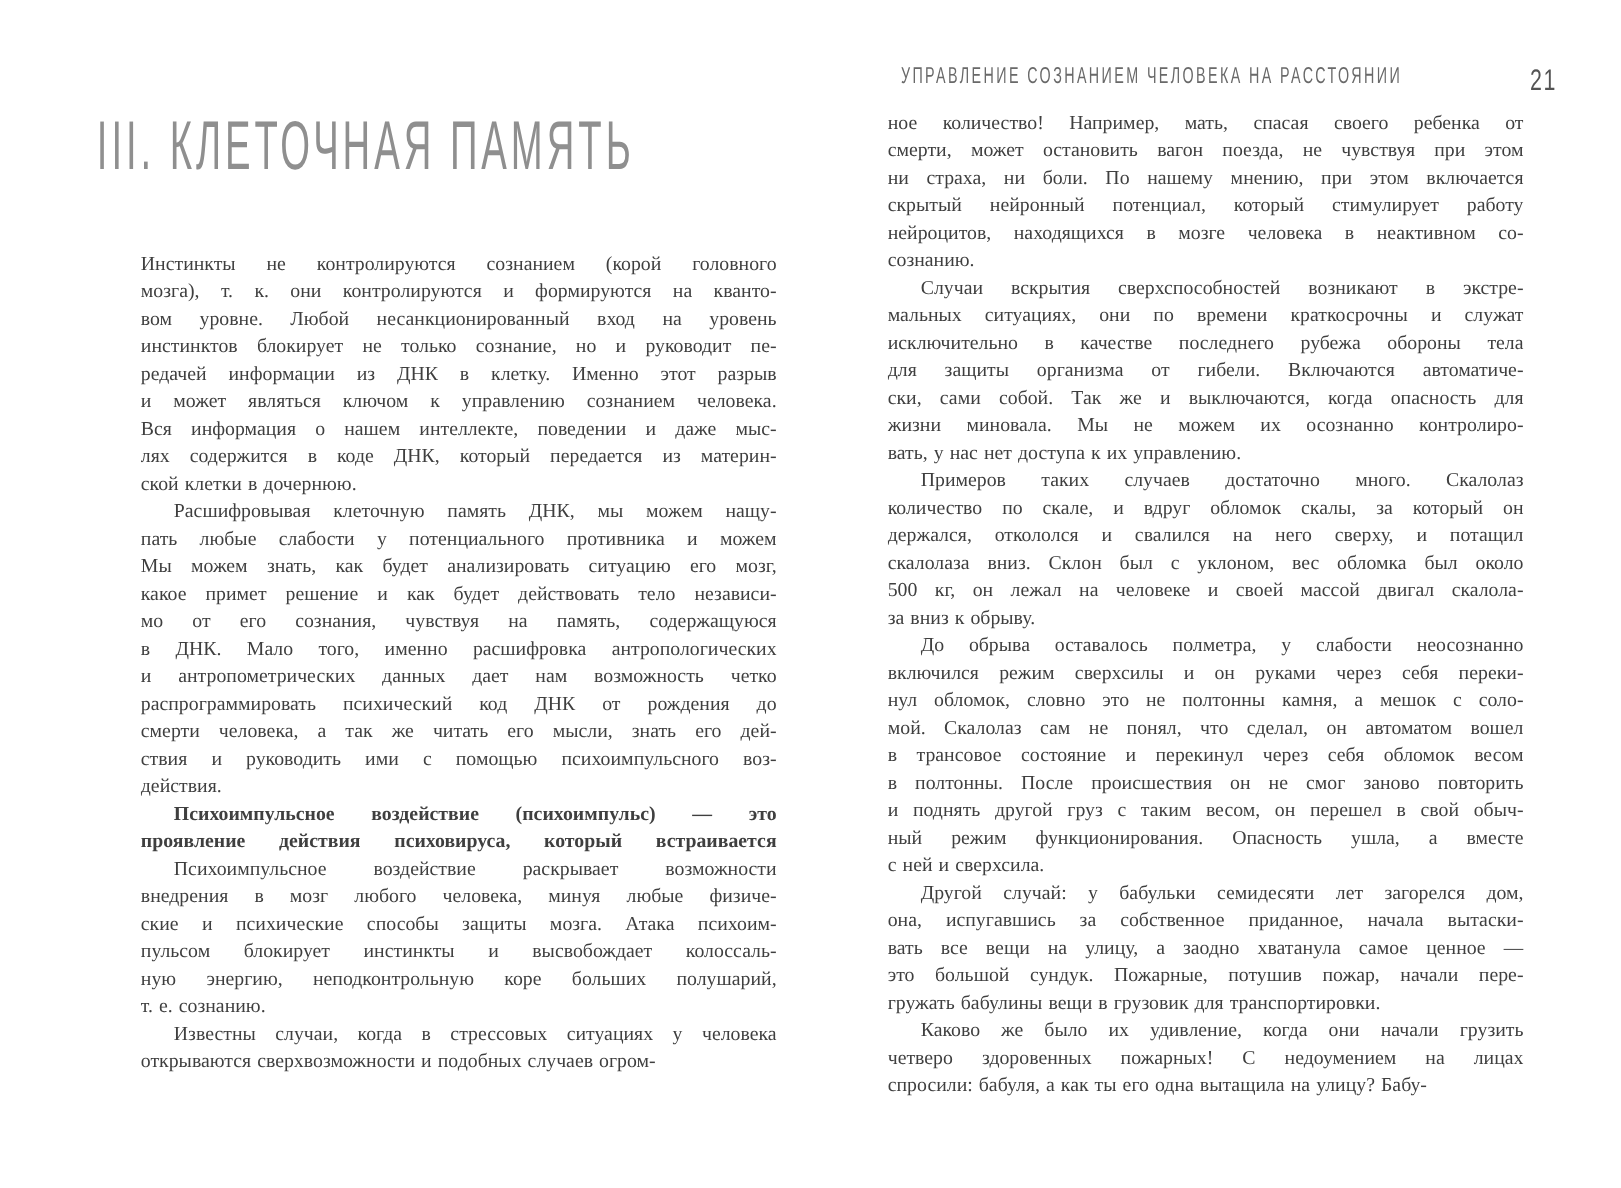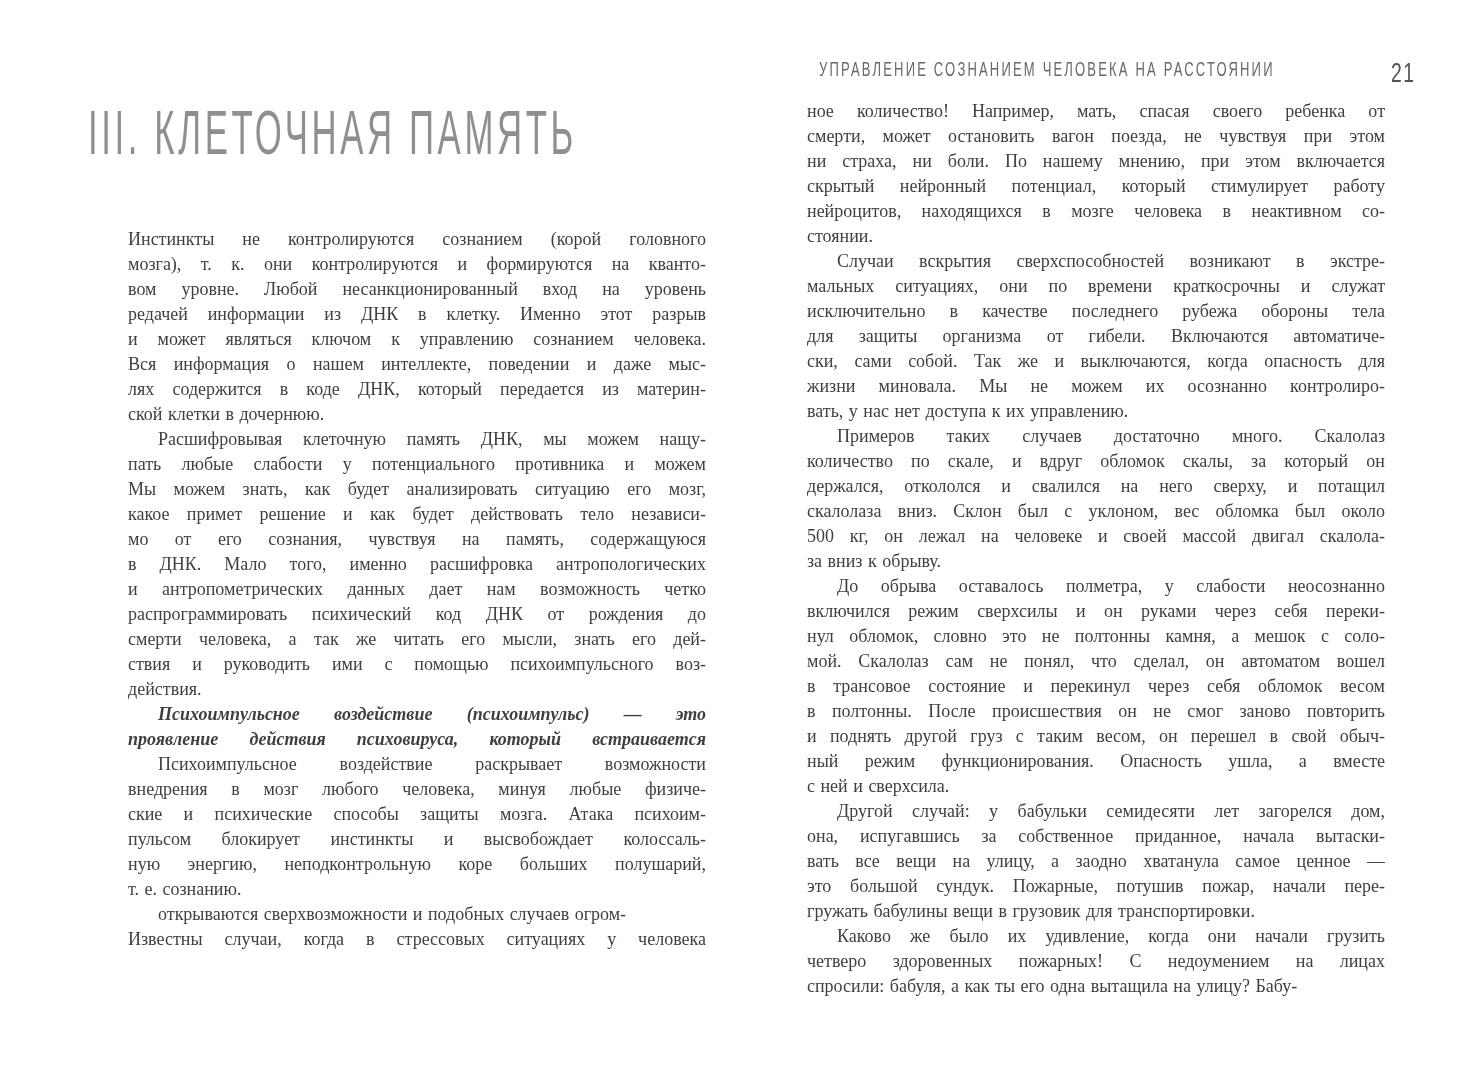--- a/index.html
+++ b/index.html
@@ -63,21 +63,21 @@
   }
 
   .text-column {
     position: absolute;
     font-size: 18px;
   }
   .column-left  { left: 88px;  top: 227px; width: 578px; margin-left: 40px; }
   .column-right { left: 807px; top: 99px;  width: 578px; }
 
   .para { }
-  .para.bold-italic { font-weight: bold; font-style: italic; }
+  .para.bold-italic { font-weight: bold; }
   .para.indent .line:first-child { text-indent: 30px; }
 
   .line {
     height: 25px;
     line-height: 25px;
     text-align: justify;
     text-align-last: justify;
     overflow: hidden;
     word-spacing: 1px;
   }
@@ -89,20 +89,21 @@
 <div class="book-spread">
 
   <div>
     <div class="condensed chapter-title">III. КЛЕТОЧНАЯ ПАМЯТЬ</div>
 
     <div class="text-column column-left">
         <div class="para">
           <div class="line">Инстинкты не контролируются сознанием (корой головного</div>
           <div class="line">мозга), т. к. они контролируются и формируются на кванто-</div>
           <div class="line">вом уровне. Любой несанкционированный вход на уровень</div>
+          <div class="line">инстинктов блокирует не только сознание, но и руководит пе-</div>
           <div class="line">редачей информации из ДНК в клетку. Именно этот разрыв</div>
           <div class="line">и может являться ключом к управлению сознанием человека.</div>
           <div class="line">Вся информация о нашем интеллекте, поведении и даже мыс-</div>
           <div class="line">лях содержится в коде ДНК, который передается из материн-</div>
           <div class="line last-line">ской клетки в дочернюю.</div>
         </div>
         <div class="para indent">
           <div class="line">Расшифровывая клеточную память ДНК, мы можем нащу-</div>
           <div class="line">пать любые слабости у потенциального противника и можем</div>
           <div class="line">Мы можем знать, как будет анализировать ситуацию его мозг,</div>
@@ -121,39 +122,39 @@
         </div>
         <div class="para indent">
           <div class="line">Психоимпульсное воздействие раскрывает возможности</div>
           <div class="line">внедрения в мозг любого человека, минуя любые физиче-</div>
           <div class="line">ские и психические способы защиты мозга. Атака психоим-</div>
           <div class="line">пульсом блокирует инстинкты и высвобождает колоссаль-</div>
           <div class="line">ную энергию, неподконтрольную коре больших полушарий,</div>
           <div class="line last-line">т. е. сознанию.</div>
         </div>
         <div class="para indent">
+          <div class="line">Известны случаи, когда в стрессовых ситуациях у человека</div>
           <div class="line last-line">открываются сверхвозможности и подобных случаев огром-</div>
-          <div class="line">Известны случаи, когда в стрессовых ситуациях у человека</div>
         </div>
       </div>
   </div>
 
   <div>
     <div class="condensed running-header">УПРАВЛЕНИЕ СОЗНАНИЕМ ЧЕЛОВЕКА НА РАССТОЯНИИ</div>
 
     <div class="condensed page-number">21</div>
 
     <div class="text-column column-right">
         <div class="para">
           <div class="line">ное количество! Например, мать, спасая своего ребенка от</div>
           <div class="line">смерти, может остановить вагон поезда, не чувствуя при этом</div>
           <div class="line">ни страха, ни боли. По нашему мнению, при этом включается</div>
           <div class="line">скрытый нейронный потенциал, который стимулирует работу</div>
           <div class="line">нейроцитов, находящихся в мозге человека в неактивном со-</div>
-          <div class="line last-line">стоянии.</div>
+          <div class="line last-line">сознанию.</div>
         </div>
         <div class="para indent">
           <div class="line">Случаи вскрытия сверхспособностей возникают в экстре-</div>
           <div class="line">мальных ситуациях, они по времени краткосрочны и служат</div>
           <div class="line">исключительно в качестве последнего рубежа обороны тела</div>
           <div class="line">для защиты организма от гибели. Включаются автоматиче-</div>
           <div class="line">ски, сами собой. Так же и выключаются, когда опасность для</div>
           <div class="line">жизни миновала. Мы не можем их осознанно контролиро-</div>
           <div class="line last-line">вать, у нас нет доступа к их управлению.</div>
         </div>

